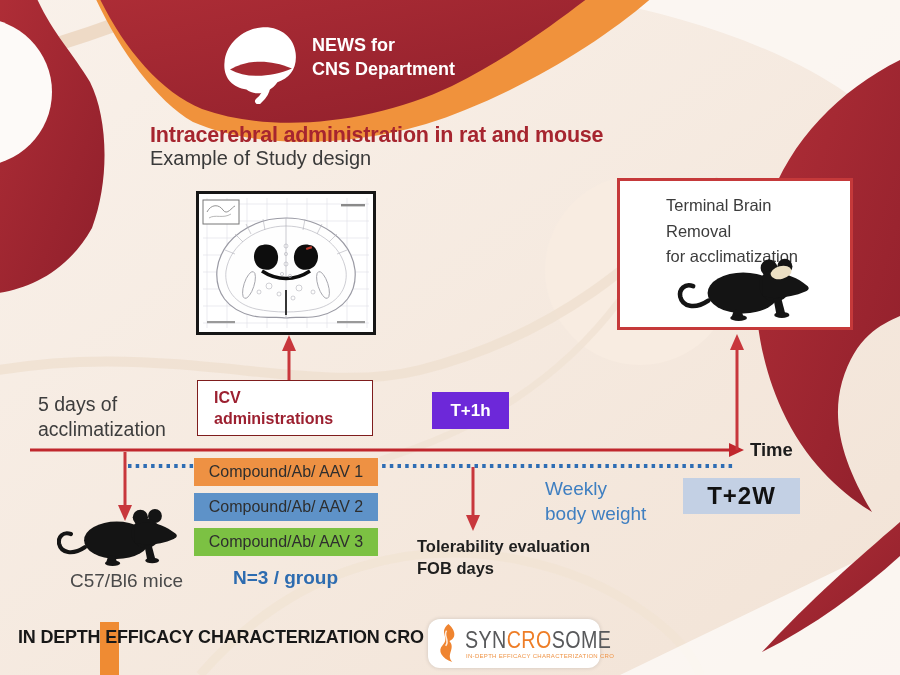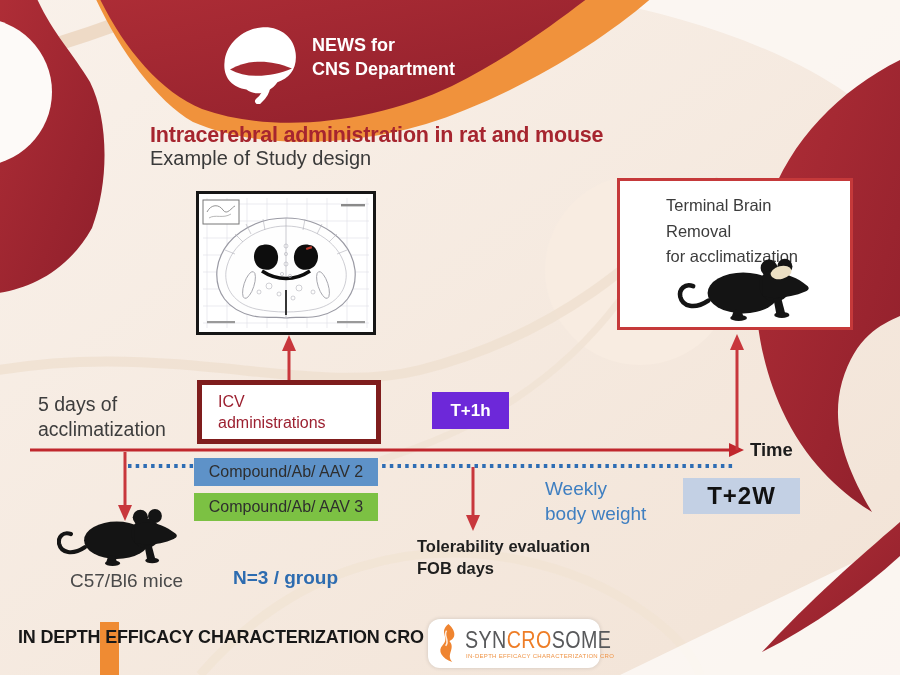--- a/index.html
+++ b/index.html
@@ -21,22 +21,22 @@
   .page-subtitle{left:150px;top:147px;font-size:20px;color:#3a3a3a;}
 
   .atlas{left:196px;top:191px;width:174px;height:138px;background:#fff;border:3px solid #161616;}
 
   .terminal-box{left:617px;top:178px;width:230px;height:146px;background:#fff;border:3px solid #c5393a;}
   .terminal-text{position:absolute;left:46px;top:12px;font-size:16.5px;color:#3c3c3c;line-height:1.55;}
   .terminal-mouse{position:absolute;right:14px;bottom:6px;width:172px;height:72px;}
 
   .five-days{left:38px;top:392px;font-size:19.5px;color:#3d3d3d;line-height:1.3;}
 
-  .icv-box{left:197px;top:380px;width:158px;height:47px;background:#fff;border:5px solid #7f1d1d;
-           padding:7px 0 0 16px;font-size:16px;font-weight:normal;color:#9c2030;line-height:1.3;}
+  .icv-box{left:197px;top:380px;width:158px;height:47px;background:#fff;border:1px solid #7f1d1d;
+           padding:7px 0 0 16px;font-size:16px;font-weight:bold;color:#9c2030;line-height:1.3;}
 
   .t1h-box{left:432px;top:392px;width:77px;height:37px;background:#6d28d9;color:#fff;font-weight:bold;
            font-size:17px;display:flex;align-items:center;justify-content:center;}
 
   .time-label{left:750px;top:439px;font-size:18.5px;font-weight:bold;color:#1c1c1c;}
 
   .bars{left:194px;top:458px;width:184px;display:flex;flex-direction:column;gap:7px;z-index:2;}
   .bar{height:28px;display:flex;align-items:center;justify-content:center;
        font-size:16px;color:#2e2e2e;}
 
@@ -230,20 +230,21 @@
 <div class="abs content icv-box">
   <div>ICV</div>
   <div>administrations</div>
 </div>
 
 <div class="abs content t1h-box">T+1h</div>
 
 <div class="abs content time-label">Time</div>
 
 <div class="abs content bars" id="bars-container">
+    <div class="bar" style="background: rgb(238, 145, 67);">Compound/Ab/ AAV 1</div>
     <div class="bar" style="background: rgb(94, 146, 200);">Compound/Ab/ AAV 2</div>
     <div class="bar" style="background: rgb(124, 193, 67);">Compound/Ab/ AAV 3</div>
   </div>
 
 <div class="abs content n-label">N=3 / group</div>
 
 <svg class="abs content mouse-left" viewBox="0 0 190 95">
   <path d="M 40,68 C 22,80 6,76 3,63 C 1,53 9,45 20,49" fill="none" stroke="#141414" stroke-width="6" stroke-linecap="round"></path>
   <circle cx="120" cy="25" r="11" fill="#141414"></circle>
   <circle cx="141" cy="23" r="10" fill="#141414"></circle>

